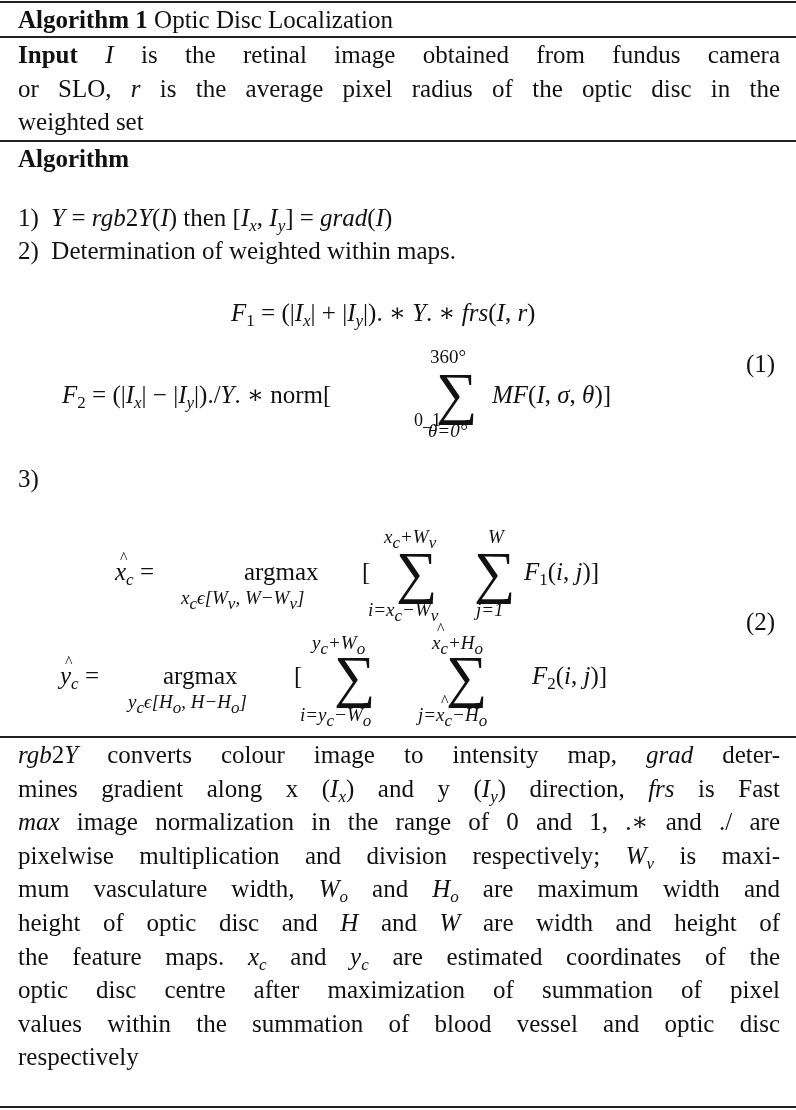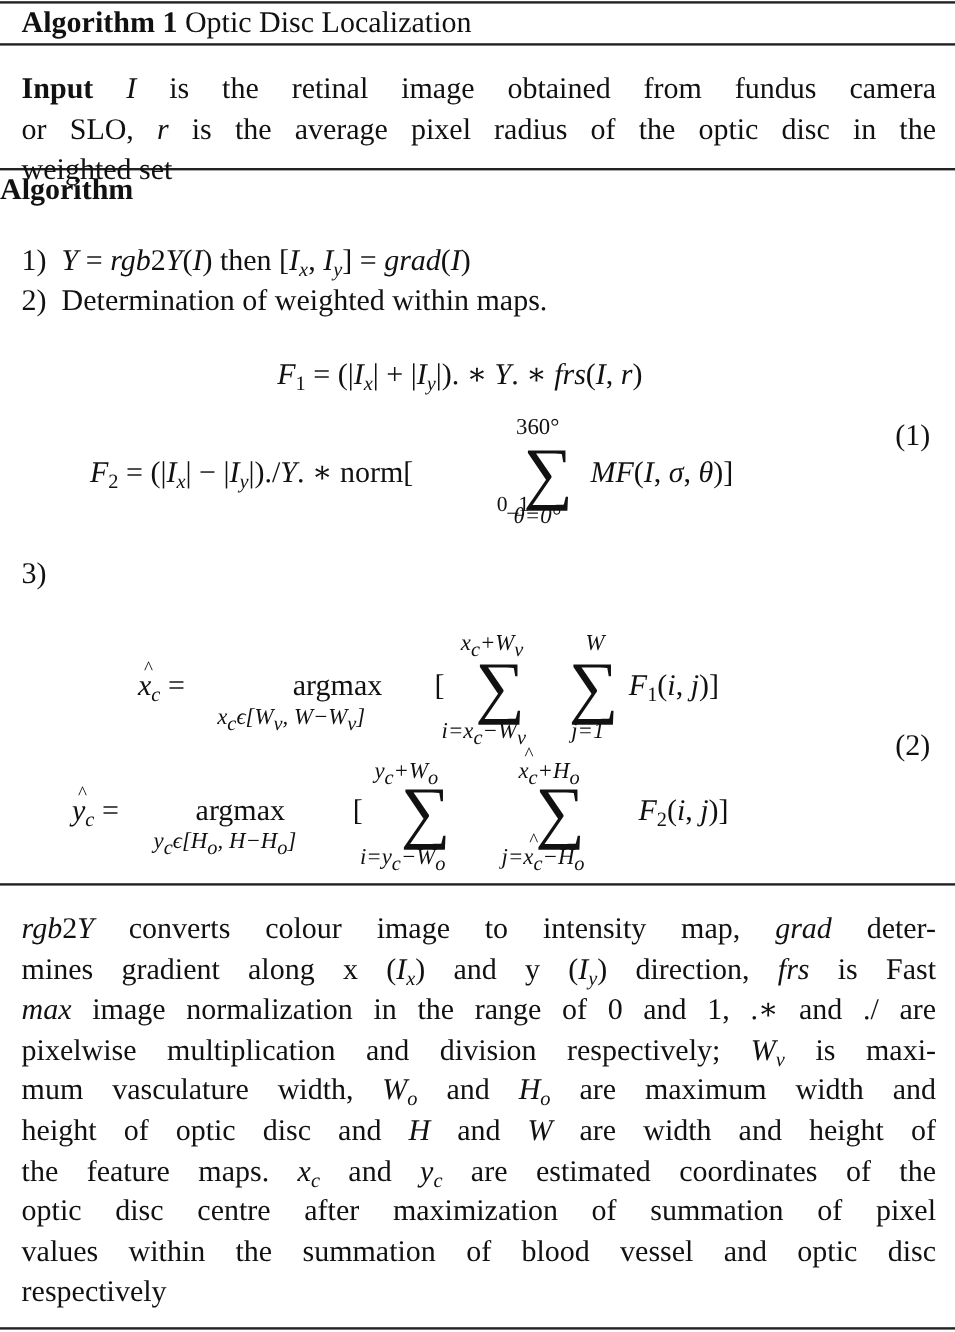--- a/index.html
+++ b/index.html
@@ -7,21 +7,21 @@
     width: 796px; height: 1110px; position: relative; overflow: hidden;
     font-family: "Liberation Serif", "DejaVu Serif", serif;
     color: #111111;
   }
   .rule { position: absolute; left: 0; width: 796px; background: #222; }
   .rule.thick { height: 2px; }
   .rule.thin { height: 1.5px; }
   .txt { position: absolute; font-size: 25px; line-height: 34px; white-space: nowrap; }
   .b { font-weight: bold; }
   .i { font-style: italic; }
-  .para { position: absolute; left: 18px; width: 762px; font-size: 25px; line-height: 33.6px; text-align: justify; margin-top: 20px; }
+  .para { position: absolute; left: 18px; width: 762px; font-size: 25px; line-height: 33.6px; text-align: justify; }
   .para .ln { display: block; text-align: justify; text-align-last: justify; white-space: nowrap; height: 33.6px; }
   .para .ln.last { text-align-last: left; }
   sub { font-size: 17px; vertical-align: -5px; line-height: 0; }
   .sum { position: absolute; font-size: 58px; line-height: 58px; }
   .lim { position: absolute; font-size: 19px; line-height: 20px; white-space: nowrap; text-align: right; }
   .hat { position: relative; display: inline-block; }
   .hat::before { content: "^"; position: absolute; left: 5px; top: -14px; font-size: 16px; font-style: normal; }
   .eqnum { position: absolute; font-size: 25px; }
 </style>
 </head>
@@ -37,38 +37,38 @@
   <span class="b">Algorithm 1</span>
   <span>Optic Disc Localization</span>
 </div>
 
 <div class="para" style="top:38px;">
   <span class="ln"><span class="b">Input</span> <span class="i">I</span> is the retinal image obtained from fundus camera</span>
   <span class="ln">or SLO, <span class="i">r</span> is the average pixel radius of the optic disc in the</span>
   <span class="ln last">weighted set</span>
 </div>
 
-<div class="txt b" style="left:0; top:142px;text-align:center;">Algorithm</div>
+<div class="txt b" style="left:18px; top:142px;text-align:center;">Algorithm</div>
 
 <div class="txt" style="left:18px; top:201px;">
   <span>1)</span>&nbsp;
   <span class="i">Y</span> = <span class="i">rgb</span>2<span class="i">Y</span>(<span class="i">I</span>) then [<span class="i">I<sub>x</sub></span>, <span class="i">I<sub>y</sub></span>] = <span class="i">grad</span>(<span class="i">I</span>)
 </div>
 
 <div class="txt" style="left:18px; top:234px;">
   
   <span>2)</span>&nbsp;
   <span>Determination of weighted within maps.</span>
 </div>
 
 <div class="txt" style="left:231px; top:296px;">
   <span class="i">F</span><sub>1</sub> = (|<span class="i">I<sub>x</sub></span>| + |<span class="i">I<sub>y</sub></span>|). ∗ <span class="i">Y</span>. ∗ <span class="i">frs</span>(<span class="i">I</span>, <span class="i">r</span>)
 </div>
 
-<div class="txt" style="left:62px; top:378px;margin-left:13px;">
+<div class="txt" style="left:62px; top:378px;">
   <span class="i">F</span><sub>2</sub> = (|<span class="i">I<sub>x</sub></span>| − |<span class="i">I<sub>y</sub></span>|)./<span class="i">Y</span>. ∗ norm[
 </div>
 <div class="lim" style="left:414px; top:410px; font-size:18px;">0_1</div>
 <div class="lim" style="left:430px; top:347px;">360°</div>
 <div class="sum" style="left:436px; top:365px;">∑</div>
 <div class="lim i" style="left:428px; top:421px;">θ=0°</div>
 <div class="txt" style="left:492px; top:378px;">
   <span class="i">MF</span>(<span class="i">I</span>, <span class="i">σ</span>, <span class="i">θ</span>)]
 </div>
 <div class="eqnum" style="left:746px; top:350px;">(1)</div>

